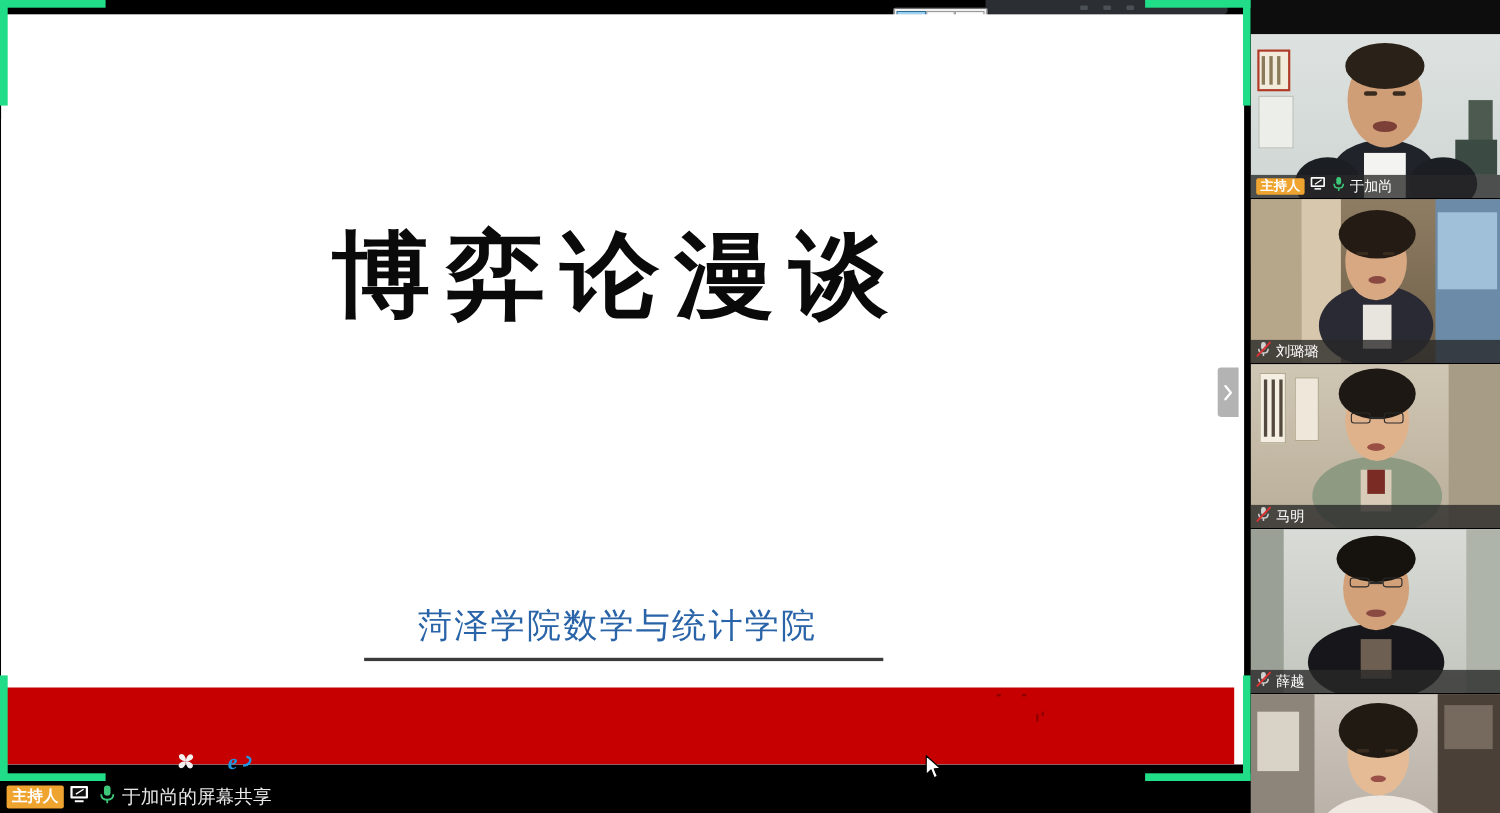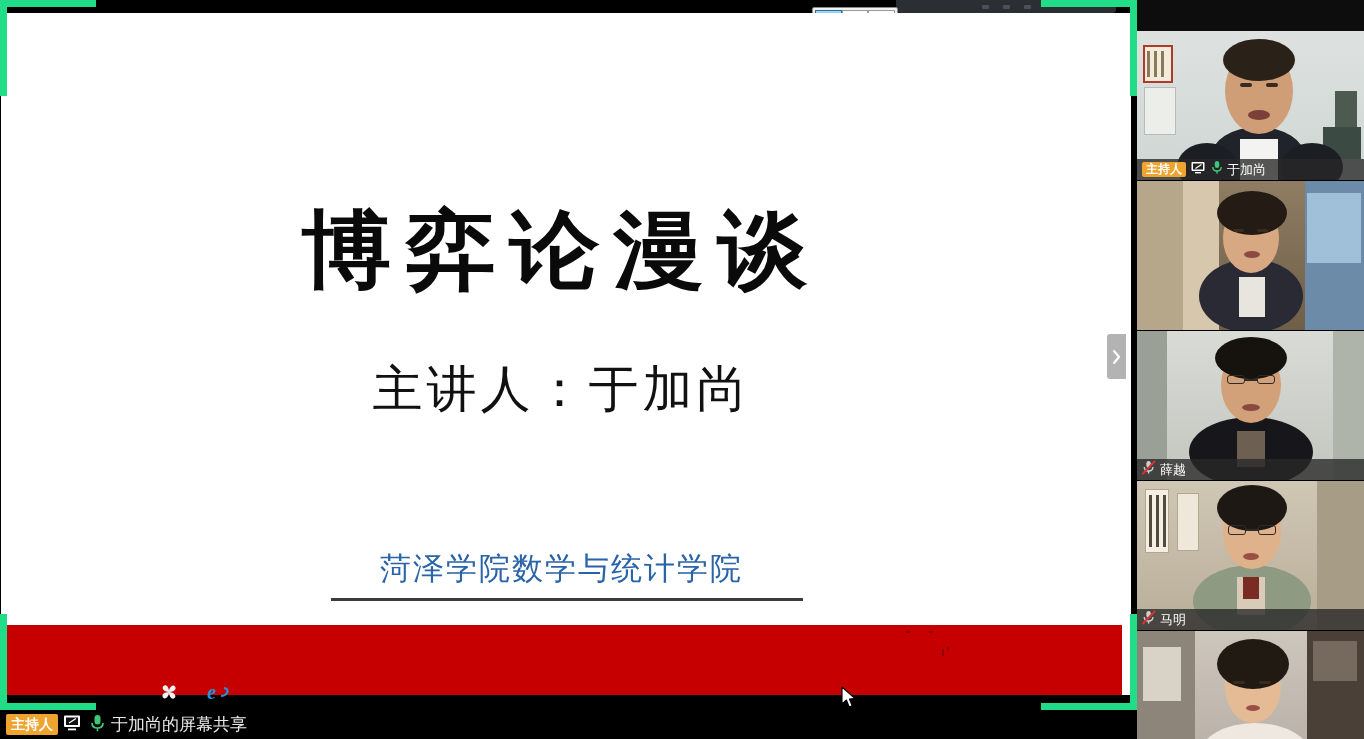--- a/index.html
+++ b/index.html
@@ -172,21 +172,20 @@
           <path d="M11 13 L16 4 L17.5 5.5 L12.5 14 Z" fill="#1a1a1a"></path>
         </svg>
       </div>
     </div>
 
     <div id="slide">
 
 
       <div id="slide-body">
         <div id="slide-title">博弈论漫谈</div>
-        <div id="slide-speaker">主讲人：于加尚</div>
         <div id="slide-org">菏泽学院数学与统计学院</div>
         <div id="slide-rule"></div>
       </div>
 
       <div id="slide-footer">
         <span class="speck" style="left:905px;top:6px;width:4px;height:2px;"></span>
         <span class="speck" style="left:928px;top:6px;width:4px;height:2px;"></span>
         <span class="speck" style="left:941px;top:24px;width:2px;height:7px;"></span>
         <span class="speck" style="left:946px;top:22px;width:2px;height:4px;"></span>
       </div>
@@ -306,46 +305,30 @@
         <div class="rect" style="left:168px;top:0;width:59px;height:150px;background:#6c8ba8;"></div>
         <div class="rect" style="left:170px;top:12px;width:54px;height:70px;background:#9fc0d8;"></div>
         <div class="blob" style="left:62px;top:78px;width:104px;height:74px;background:#2a2a34;"></div>
         <div class="blob" style="left:86px;top:22px;width:56px;height:70px;background:#d8a883;"></div>
         <div class="blob" style="left:80px;top:10px;width:70px;height:44px;background:#241b14;"></div>
         <div class="rect" style="left:96px;top:48px;width:11px;height:3px;background:#3a2b1f;border-radius:2px;"></div>
         <div class="rect" style="left:120px;top:48px;width:11px;height:3px;background:#3a2b1f;border-radius:2px;"></div>
         <div class="blob" style="left:107px;top:70px;width:16px;height:7px;background:#8a4a42;"></div>
         <div class="rect" style="left:102px;top:96px;width:26px;height:40px;background:#e8e4de;"></div>
       </div>
-    </div>
-
-    <div class="tile">
-      <div class="tile-video">
-        <div class="wall" style="background:linear-gradient(#d9dcd6,#c2c6bf);"></div>
-        <div class="rect" style="left:0;top:0;width:30px;height:150px;background:#9aa096;"></div>
-        <div class="rect" style="left:196px;top:0;width:31px;height:150px;background:#aeb4aa;"></div>
-        <div class="blob" style="left:52px;top:86px;width:124px;height:70px;background:#17171b;"></div>
-        <div class="blob" style="left:84px;top:16px;width:60px;height:76px;background:#d2a179;"></div>
-        <div class="blob" style="left:78px;top:6px;width:72px;height:42px;background:#16120e;"></div>
-        <div class="rect" style="left:90px;top:44px;width:18px;height:9px;border:1.6px solid #2b2b2b;border-radius:3px;"></div>
-        <div class="rect" style="left:120px;top:44px;width:18px;height:9px;border:1.6px solid #2b2b2b;border-radius:3px;"></div>
-        <div class="rect" style="left:108px;top:48px;width:12px;height:1.6px;background:#2b2b2b;"></div>
-        <div class="blob" style="left:105px;top:73px;width:18px;height:7px;background:#8a4a42;"></div>
-        <div class="rect" style="left:100px;top:100px;width:28px;height:36px;background:#6d5f52;"></div>
-      </div>
       <div class="tile-bar">
         <span>
           <svg width="14" height="15" viewBox="0 0 14 15">
             <rect x="4.4" y="1" width="4.4" height="7" rx="2.2" fill="#d0d0d0"></rect>
             <path d="M2.3 7 Q2.3 11 6.6 11 Q10.9 11 10.9 7" fill="none" stroke="#d0d0d0" stroke-width="1.4"></path>
             <rect x="5.9" y="11" width="1.4" height="2.6" fill="#d0d0d0"></rect>
             <path d="M1 13.5 L12.5 1.5" stroke="#d83232" stroke-width="1.9" stroke-linecap="round"></path>
           </svg>
         </span>
-        <span class="tile-name">薛越</span>
+        <span class="tile-name">刘璐璐</span>
       </div>
     </div>
 
     <div class="tile">
       <div class="tile-video">
         <div class="wall" style="background:linear-gradient(#cfc6b4,#b9ae99);"></div>
         <div class="rect" style="left:8px;top:8px;width:24px;height:64px;background:#f4efe2;border:1px solid #b2a88f;"></div>
         <div class="rect" style="left:12px;top:14px;width:3px;height:52px;background:#53493c;"></div>
         <div class="rect" style="left:19px;top:14px;width:3px;height:52px;background:#53493c;"></div>
         <div class="rect" style="left:26px;top:14px;width:3px;height:52px;background:#53493c;"></div>
@@ -369,20 +352,47 @@
             <rect x="5.9" y="11" width="1.4" height="2.6" fill="#d0d0d0"></rect>
             <path d="M1 13.5 L12.5 1.5" stroke="#d83232" stroke-width="1.9" stroke-linecap="round"></path>
           </svg>
         </span>
         <span class="tile-name">马明</span>
       </div>
     </div>
 
     <div class="tile">
       <div class="tile-video">
+        <div class="wall" style="background:linear-gradient(#d9dcd6,#c2c6bf);"></div>
+        <div class="rect" style="left:0;top:0;width:30px;height:150px;background:#9aa096;"></div>
+        <div class="rect" style="left:196px;top:0;width:31px;height:150px;background:#aeb4aa;"></div>
+        <div class="blob" style="left:52px;top:86px;width:124px;height:70px;background:#17171b;"></div>
+        <div class="blob" style="left:84px;top:16px;width:60px;height:76px;background:#d2a179;"></div>
+        <div class="blob" style="left:78px;top:6px;width:72px;height:42px;background:#16120e;"></div>
+        <div class="rect" style="left:90px;top:44px;width:18px;height:9px;border:1.6px solid #2b2b2b;border-radius:3px;"></div>
+        <div class="rect" style="left:120px;top:44px;width:18px;height:9px;border:1.6px solid #2b2b2b;border-radius:3px;"></div>
+        <div class="rect" style="left:108px;top:48px;width:12px;height:1.6px;background:#2b2b2b;"></div>
+        <div class="blob" style="left:105px;top:73px;width:18px;height:7px;background:#8a4a42;"></div>
+        <div class="rect" style="left:100px;top:100px;width:28px;height:36px;background:#6d5f52;"></div>
+      </div>
+      <div class="tile-bar">
+        <span>
+          <svg width="14" height="15" viewBox="0 0 14 15">
+            <rect x="4.4" y="1" width="4.4" height="7" rx="2.2" fill="#d0d0d0"></rect>
+            <path d="M2.3 7 Q2.3 11 6.6 11 Q10.9 11 10.9 7" fill="none" stroke="#d0d0d0" stroke-width="1.4"></path>
+            <rect x="5.9" y="11" width="1.4" height="2.6" fill="#d0d0d0"></rect>
+            <path d="M1 13.5 L12.5 1.5" stroke="#d83232" stroke-width="1.9" stroke-linecap="round"></path>
+          </svg>
+        </span>
+        <span class="tile-name">薛越</span>
+      </div>
+    </div>
+
+    <div class="tile">
+      <div class="tile-video">
         <div class="wall" style="background:linear-gradient(#cdc6bd,#b4aca3);"></div>
         <div class="rect" style="left:0;top:0;width:58px;height:150px;background:#8e857a;"></div>
         <div class="rect" style="left:6px;top:16px;width:38px;height:54px;background:#d9d2c6;"></div>
         <div class="rect" style="left:170px;top:0;width:57px;height:150px;background:#4a4038;"></div>
         <div class="rect" style="left:176px;top:10px;width:44px;height:40px;background:#756a5d;"></div>
         <div class="blob" style="left:62px;top:92px;width:112px;height:66px;background:#efe8e0;"></div>
         <div class="blob" style="left:88px;top:20px;width:56px;height:72px;background:#e5bb96;"></div>
         <div class="blob" style="left:80px;top:8px;width:72px;height:50px;background:#211a13;"></div>
         <div class="rect" style="left:96px;top:50px;width:12px;height:3px;background:#3a2b1f;border-radius:2px;"></div>
         <div class="rect" style="left:122px;top:50px;width:12px;height:3px;background:#3a2b1f;border-radius:2px;"></div>

